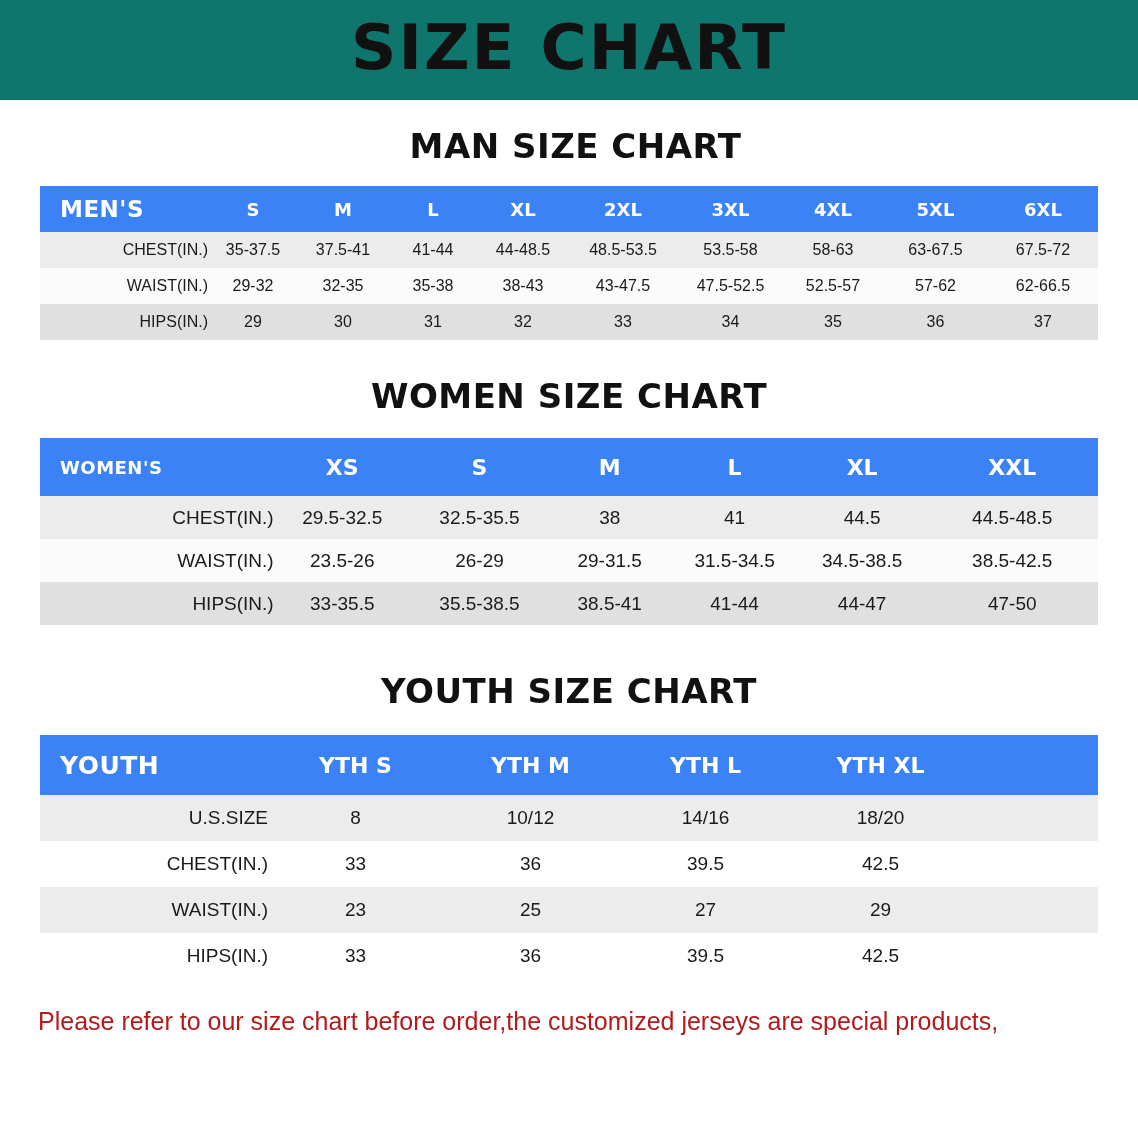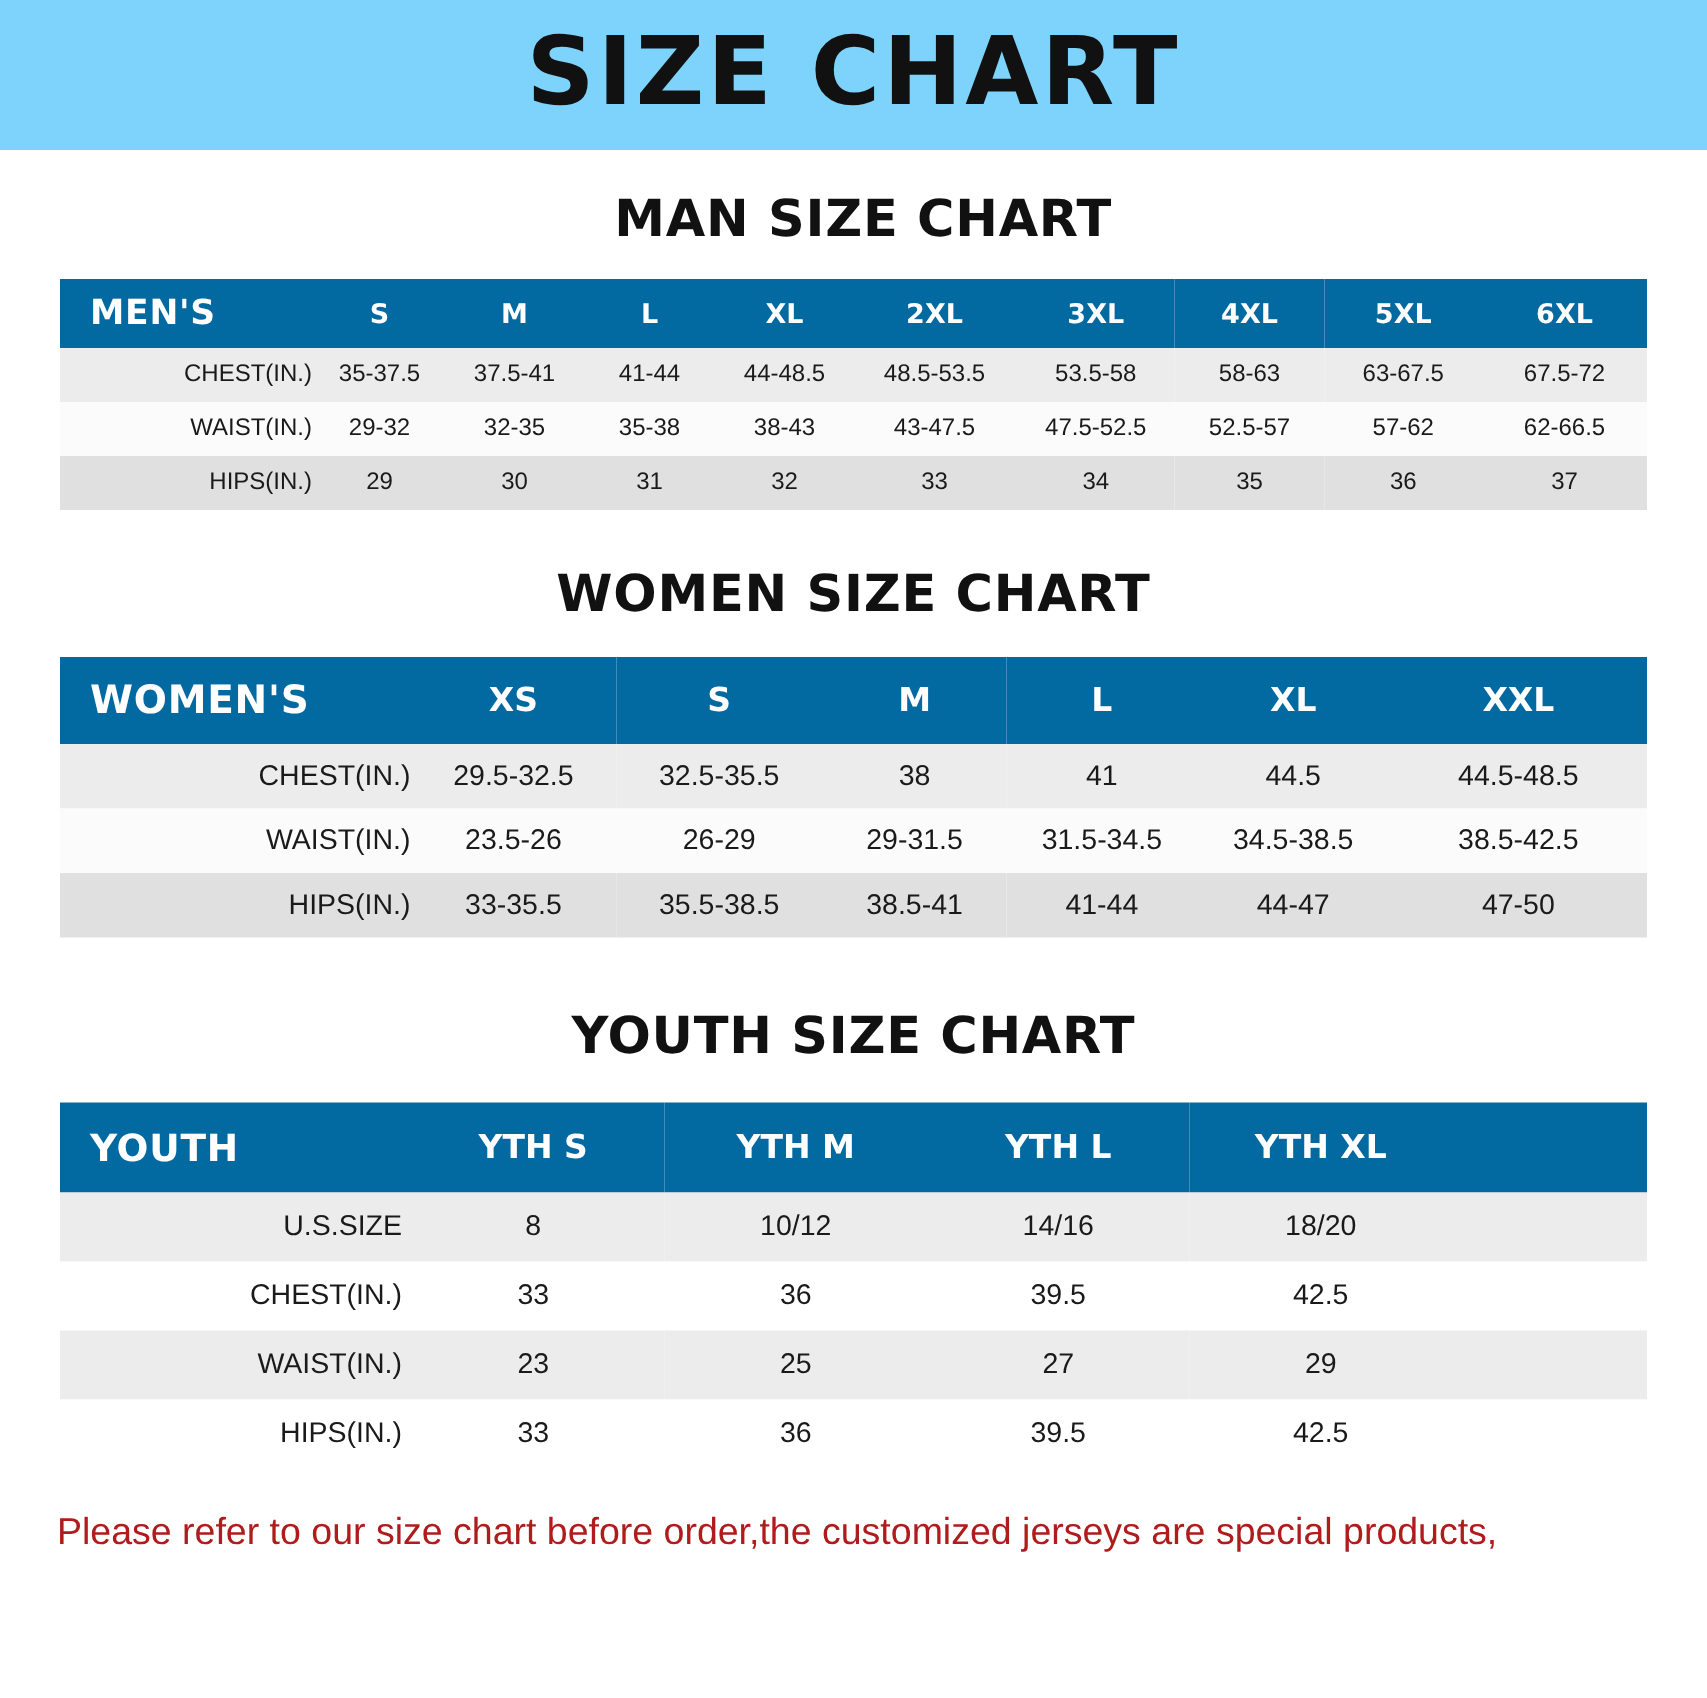--- a/index.html
+++ b/index.html
@@ -18,21 +18,21 @@
     position: relative;
     width: 1138px;
     height: 1132px;
     background: #ffffff;
   }
 
   
   .banner {
     width: 100%;
     height: 100px;
-    background: #7dd3fc;
+    background: #0f766e;
     display: flex;
     align-items: center;
     justify-content: center;
     box-sizing: border-box;
   }
   .banner-title {
     font-family: "DejaVu Sans", sans-serif;
     font-weight: bold;
     font-size: 63px;
     letter-spacing: 2px;
@@ -69,21 +69,21 @@
     margin: 0;
     text-align: center;
     font-family: "Liberation Sans", sans-serif;
     font-size: 17px;
     color: #1a1a1a;
     white-space: nowrap;
   }
 
   
   table.size-table thead tr {
-    background: #0369a1;
+    background: #3b82f6;
   }
   table.size-table thead th {
     color: #ffffff;
     height: 46px;
     font-family: "DejaVu Sans", sans-serif;
     font-weight: bold;
     font-size: 19px;
   }
   table.size-table thead th.corner {
     text-align: left;
@@ -105,21 +105,21 @@
   .row-white   { background: #ffffff; }
 
   
   #men-table thead th { font-size: 18px; }
   #men-table thead th.corner { font-size: 23px; }
   #men-table tbody td { font-size: 16px; }
 
   
   #women-table thead tr { height: 58px; }
   #women-table thead th { height: 58px; font-size: 22px; }
-  #women-table thead th.corner { font-size: 26px; }
+  #women-table thead th.corner { font-size: 18px; }
   #women-table tbody tr { height: 43px; }
   #women-table tbody td { font-size: 19px; }
 
   
   #youth-table thead tr { height: 60px; }
   #youth-table thead th { height: 60px; font-size: 22px; }
   #youth-table thead th.corner { font-size: 25px; }
   #youth-table tbody tr { height: 46px; }
   #youth-table tbody td { font-size: 19px; }
 

